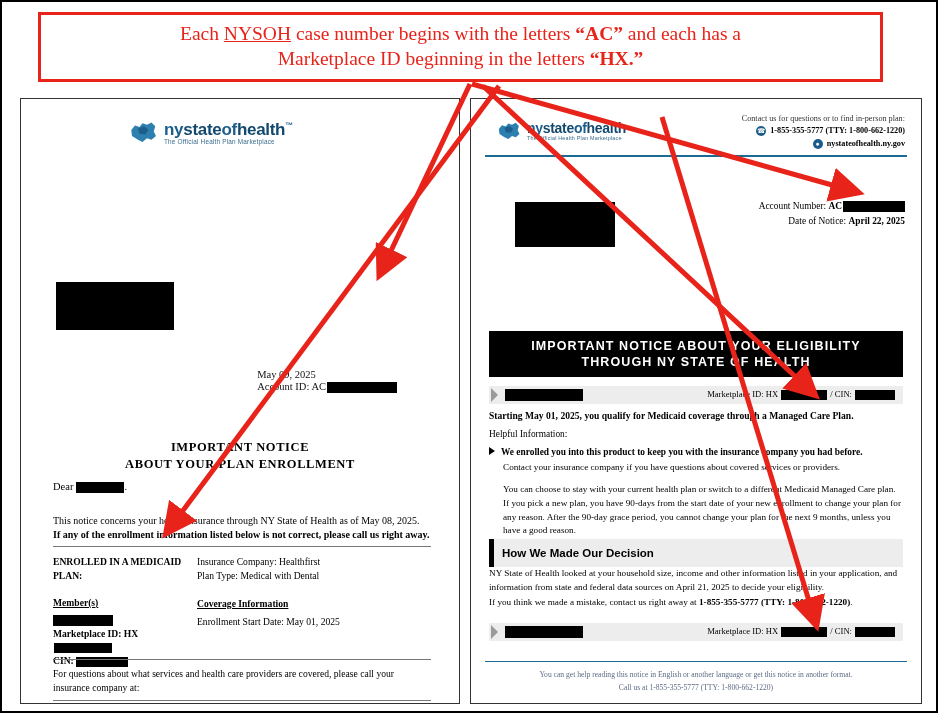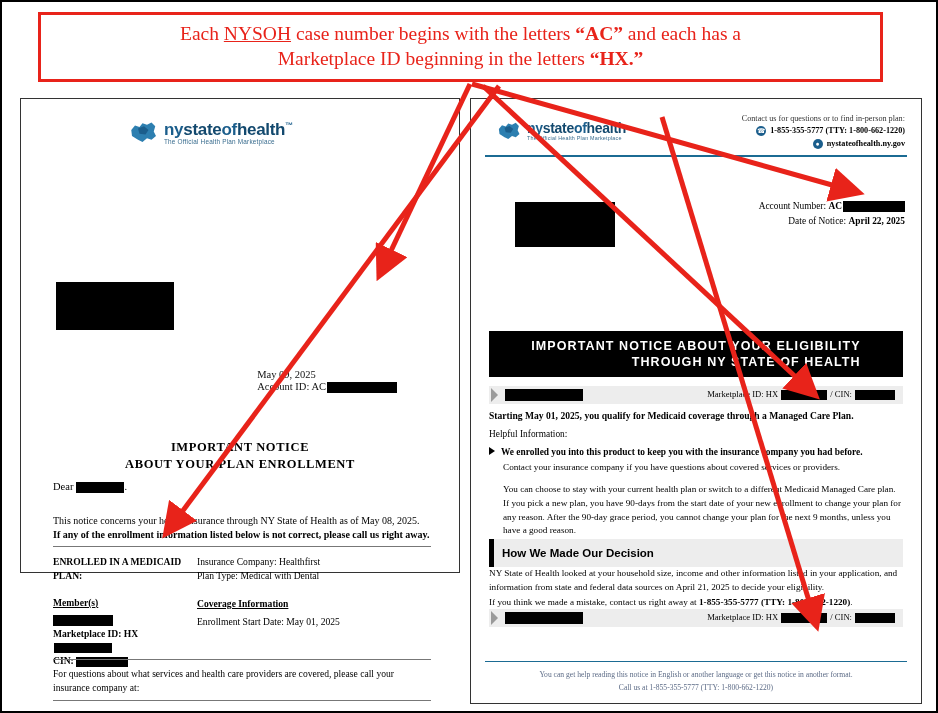--- a/index.html
+++ b/index.html
@@ -24,21 +24,21 @@
   #callout .ctxt{
     color:#e8231a;font-size:19.5px;line-height:1.28;font-family:"Liberation Serif", serif;
   }
   #callout .ctxt u{text-decoration:underline;}
   #callout .ctxt b{font-weight:bold;}
 
   
   .page{
     position:absolute;background:#fff;border:1px solid #333;box-sizing:border-box;
   }
-  #pageLeft{left:18px;top:96px;width:440px;height:475px;}
+  #pageLeft{left:18px;top:96px;width:440px;height:606px;}
   #pageRight{left:468px;top:96px;width:452px;height:606px;}
 
   .redact{background:#000;display:inline-block;vertical-align:middle;}
 
   
   .l-logo{position:absolute;left:108px;top:14px;width:230px;height:40px;display:flex;align-items:center;}
   .logo-mark{width:30px;height:28px;margin-right:5px;flex:none;}
   .logo-txt{line-height:1.0;}
   .logo-txt .l1{font-family:"Liberation Sans", sans-serif;font-size:17px;color:#1b5e8c;font-weight:bold;letter-spacing:-0.3px;}
   .logo-txt .l1 .bold{font-weight:bold;color:#13496e;}
@@ -83,26 +83,26 @@
   .r-contact .ico{display:inline-block;width:10px;height:10px;border-radius:50%;background:#1b5e8c;color:#fff;font-size:6.5px;line-height:10px;text-align:center;margin-right:4px;vertical-align:middle;}
   .r-contact b{font-weight:bold;}
 
   #r-rule{position:absolute;left:14px;right:14px;top:56px;height:2px;background:#1b6b93;}
 
   #r-blackbox{position:absolute;left:44px;top:103px;width:100px;height:45px;background:#000;}
 
   .r-acct{position:absolute;right:16px;top:100px;text-align:right;font-size:9.4px;line-height:1.6;}
   .r-acct b{font-weight:bold;}
 
-  .r-banner{position:absolute;left:18px;right:18px;top:232px;height:46px;background:#000;color:#fff;display:flex;align-items:center;justify-content:center;text-align:right;}
+  .r-banner{position:absolute;left:18px;right:18px;top:232px;height:46px;background:#000;color:#fff;display:flex;align-items:center;justify-content:center;text-align:center;}
   .r-banner span{font-family:"Liberation Sans", sans-serif;font-size:12.5px;font-weight:bold;letter-spacing:1.1px;line-height:1.3;}
 
   .r-idbar{position:absolute;left:18px;right:18px;height:18px;background:#ededed;}
   #r-idbar1{top:287px;}
-  #r-idbar2{top:510px;}
+  #r-idbar2{top:524px;}
   .r-idbar .arrow{position:absolute;left:2px;top:2px;width:0;height:0;border-left:7px solid #9a9a9a;border-top:7px solid transparent;border-bottom:7px solid transparent;}
   .r-idbar .namebox{position:absolute;left:16px;top:3px;width:78px;height:12px;background:#000;}
   .r-idbar .mid{position:absolute;right:8px;top:3px;font-size:8.6px;white-space:nowrap;}
 
   .r-lead{position:absolute;left:18px;right:18px;top:311px;font-size:9.6px;font-weight:bold;}
   .r-help{position:absolute;left:18px;top:330px;font-size:9.4px;}
   .r-b1{position:absolute;left:18px;right:20px;top:348px;font-size:9.4px;font-weight:bold;}
   .r-b1 .tri{display:inline-block;width:0;height:0;border-left:6px solid #000;border-top:4px solid transparent;border-bottom:4px solid transparent;margin-right:6px;}
   .r-b1sub{position:absolute;left:32px;right:20px;top:362px;font-size:9.2px;line-height:1.45;}
   .r-p2{position:absolute;left:32px;right:20px;top:384px;font-size:9.2px;line-height:1.5;}

